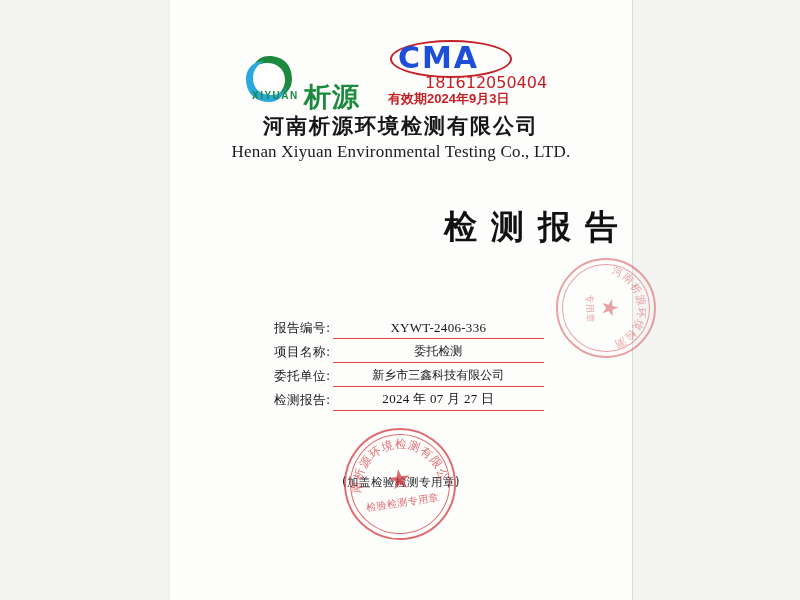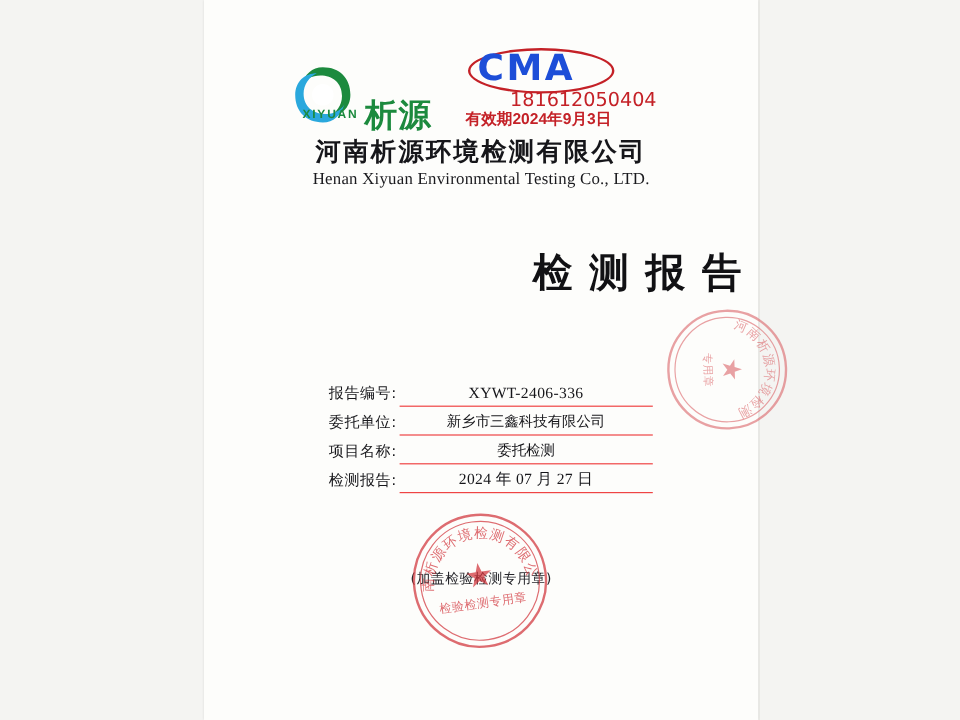--- a/index.html
+++ b/index.html
@@ -153,21 +153,21 @@
     color: #16161a;
     letter-spacing: 2px;
   }
   .company-en {
     position: absolute;
     top: 142px;
     left: 0;
     width: 462px;
     text-align: center;
     font-family: "Liberation Serif", serif;
-    font-size: 14px;
+    font-size: 17px;
     color: #1a1a1e;
     letter-spacing: 0.2px;
   }
 
   
   .doc-title {
     position: absolute;
     top: 205px;
     left: 0;
     width: 462px;
@@ -345,26 +345,26 @@
     <div class="company-en">Henan Xiyuan Environmental Testing Co., LTD.</div>
 
     <div class="doc-title">检测报告</div>
 
     <div class="fields">
       <div class="field-row">
         <span class="field-label">报告编号:</span>
         <span class="field-value mono">XYWT-2406-336</span>
       </div>
       <div class="field-row">
+        <span class="field-label">项目名称:</span>
+        <span class="field-value">委托检测</span>
+      </div>
+      <div class="field-row">
         <span class="field-label">委托单位:</span>
         <span class="field-value">新乡市三鑫科技有限公司</span>
-      </div>
-      <div class="field-row">
-        <span class="field-label">项目名称:</span>
-        <span class="field-value">委托检测</span>
       </div>
       <div class="field-row">
         <span class="field-label">检测报告:</span>
         <span class="field-value mono">2024 年 07 月 27 日</span>
       </div>
     </div>
 
     <div class="note">(加盖检验检测专用章)</div>
   </div>
 

